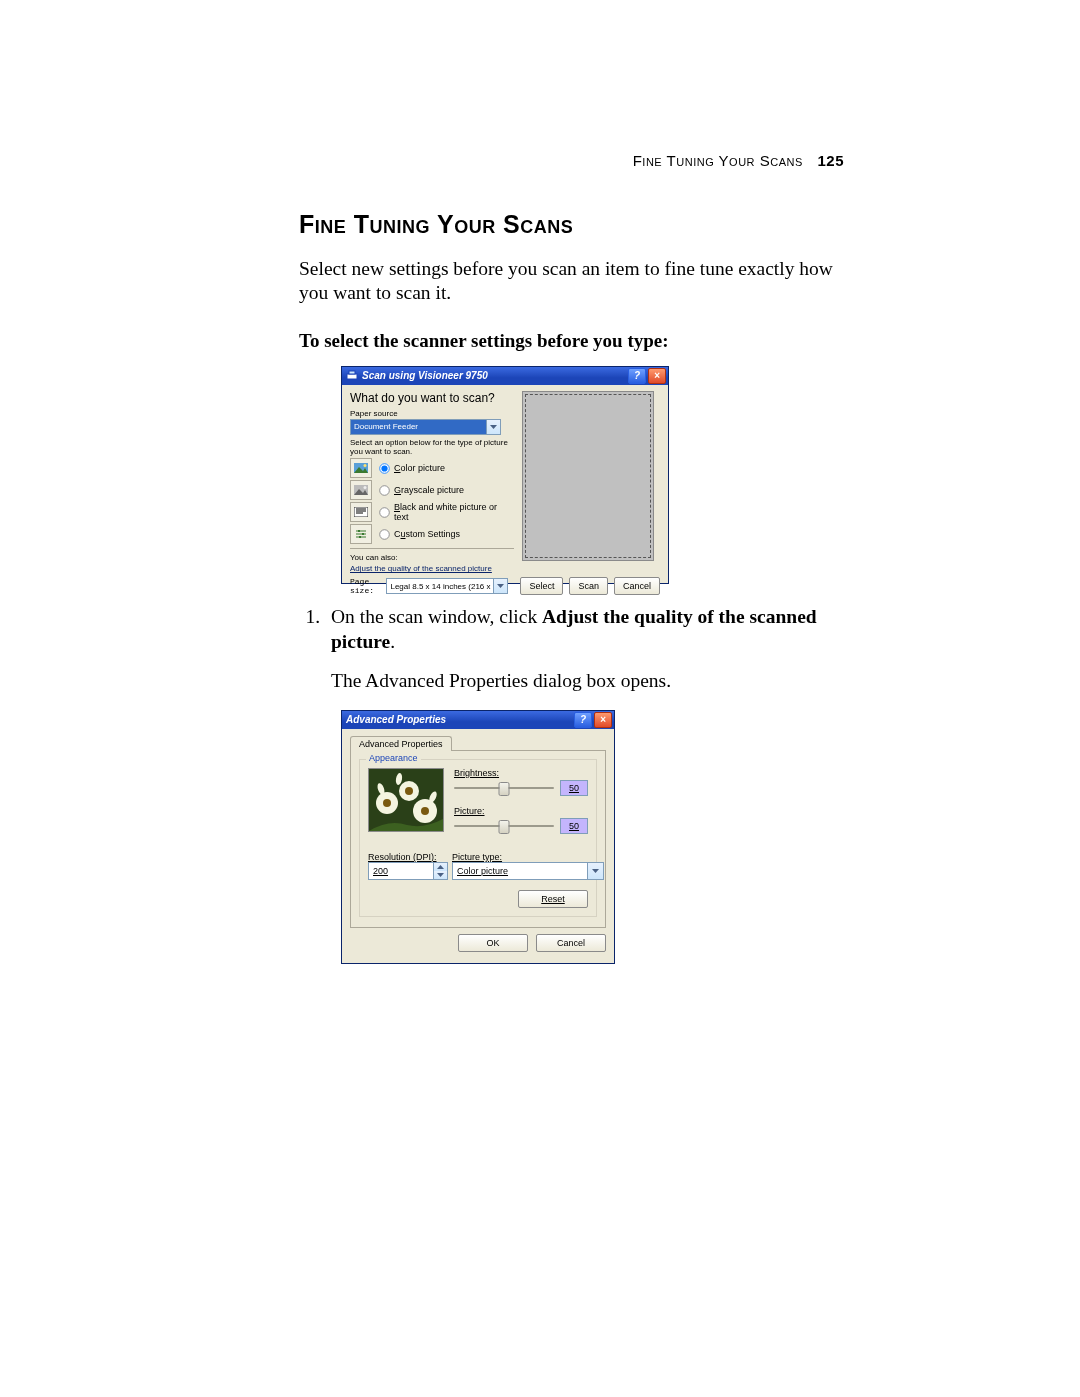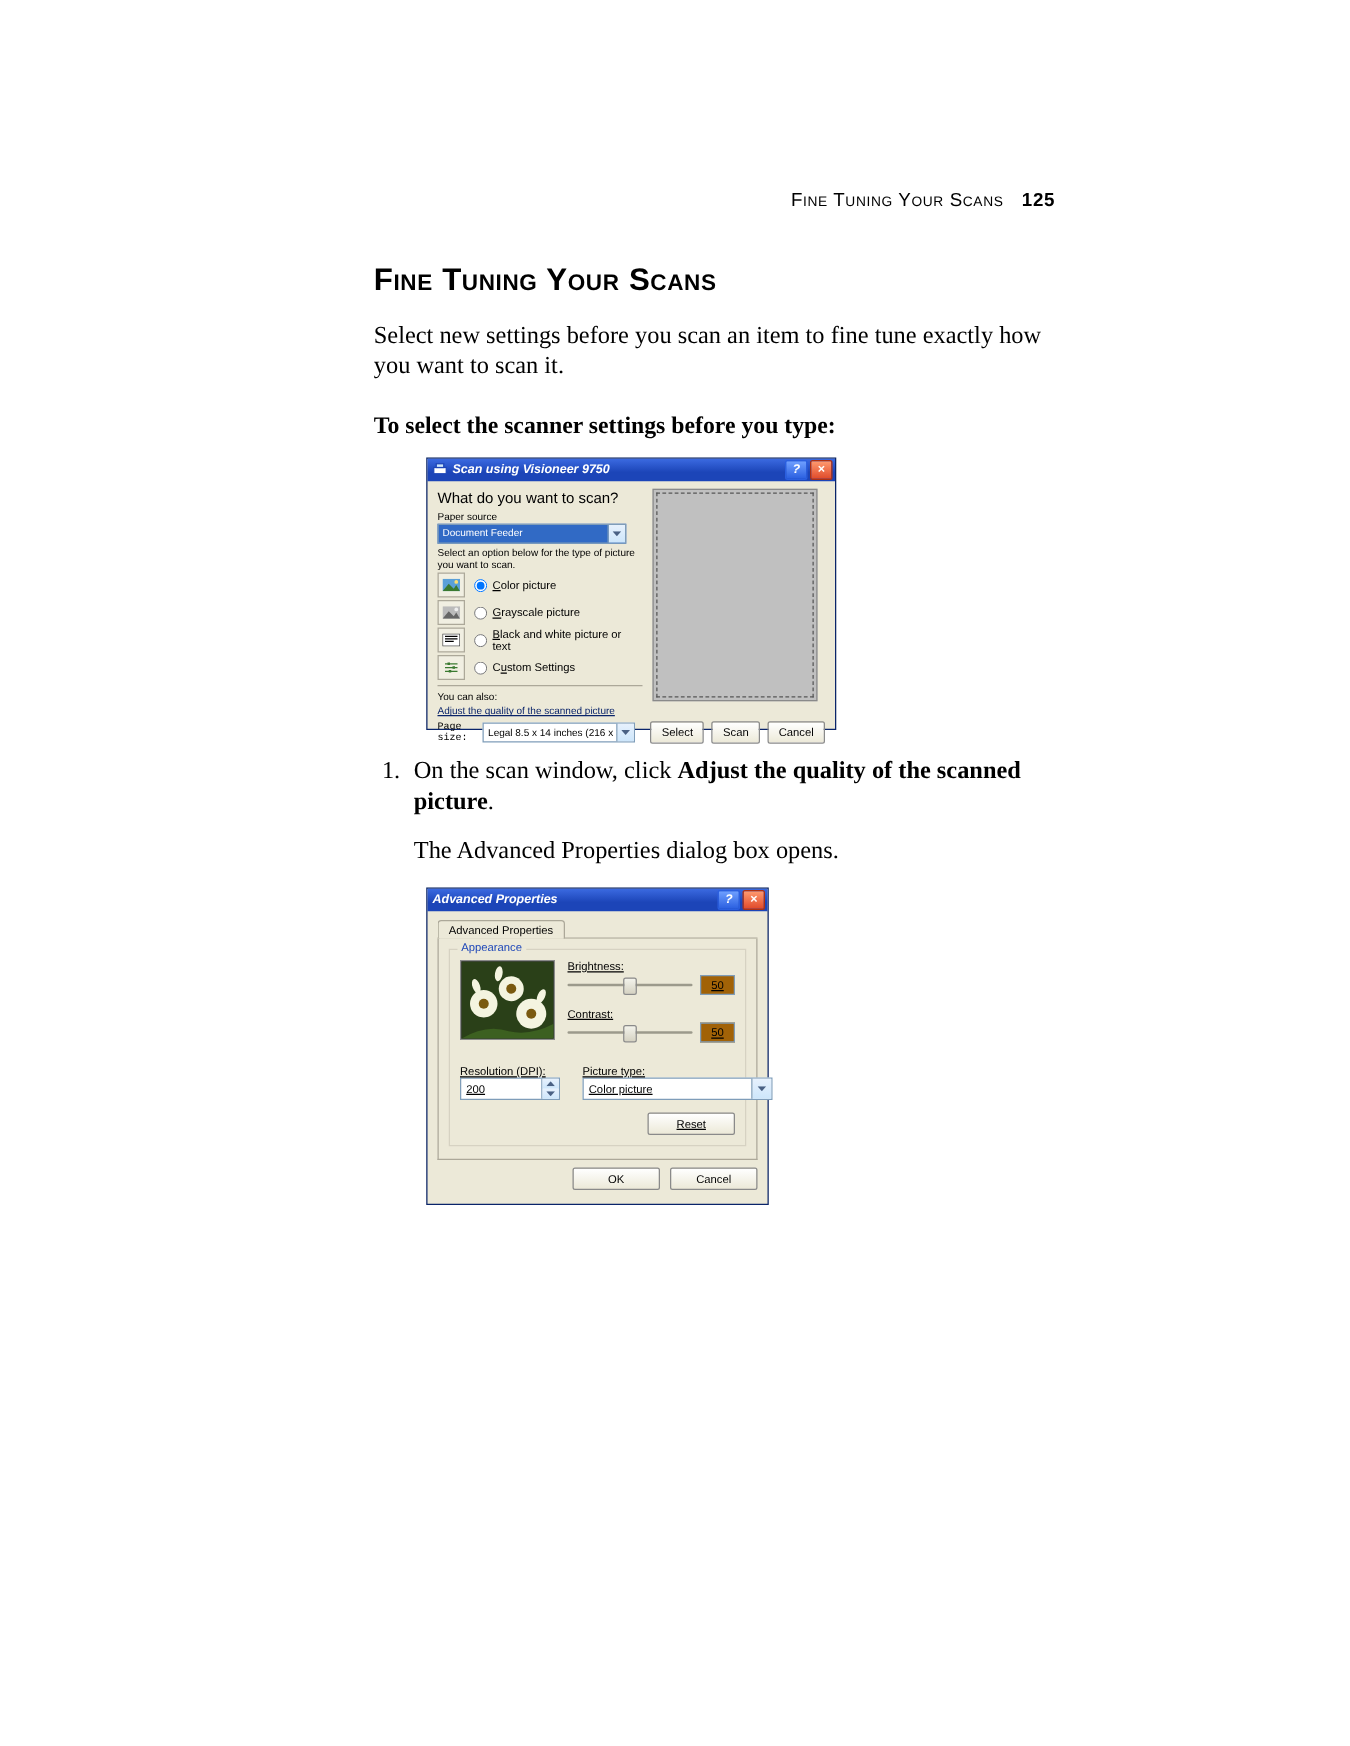--- a/index.html
+++ b/index.html
@@ -225,24 +225,24 @@
   }
   .slider-thumb {
     position:absolute; top:-5px;
     width:9px; height:12px;
     background:linear-gradient(#f3f3ec,#d5d2c2);
     border:1px solid #8a8a8a;
     border-radius:2px;
     transform:translateX(-50%);
   }
   .numbox {
-    width:26px; height:14px; border:1px solid #7f9db9; background:#a16207;
+    width:26px; height:14px; border:1px solid #7f9db9; background:#c4b5fd;
     font-size:9px; display:flex; align-items:center; justify-content:center;
   }
-  .ap-row2 { display:flex; gap:18px; margin-top:8px; font-size:9px;}
+  .ap-row2 { display:flex; gap:4px; margin-top:8px; font-size:9px;}
   .spinner {
     display:flex; width:78px; height:16px;
     border:1px solid #7f9db9; background:#fff;
   }
   .spinner .sval{ flex:1; display:flex; align-items:center; padding:0 4px;}
   .spinner .arrows{ width:13px; border-left:1px solid #7f9db9; display:flex; flex-direction:column;}
   .spinner .arrows div{flex:1; display:flex; align-items:center; justify-content:center; background:linear-gradient(#e7f1fd,#cde6fb);}
   .spinner svg{display:block;}
   .combo2 {
     display:flex; width:150px; height:16px;
@@ -417,21 +417,21 @@
                 </svg>
               </div>
               <div class="sliders">
                 <div>Brightness:</div>
                 <div class="slider-row">
                   <div class="slider-track">
                     <div class="slider-thumb" style="left:50%"></div>
                   </div>
                   <div class="numbox">50</div>
                 </div>
-                <div>Contrast:</div>
+                <div>Picture:</div>
                 <div class="slider-row">
                   <div class="slider-track">
                     <div class="slider-thumb" style="left:50%"></div>
                   </div>
                   <div class="numbox">50</div>
                 </div>
               </div>
             </div>
 
             <div class="ap-row2">

